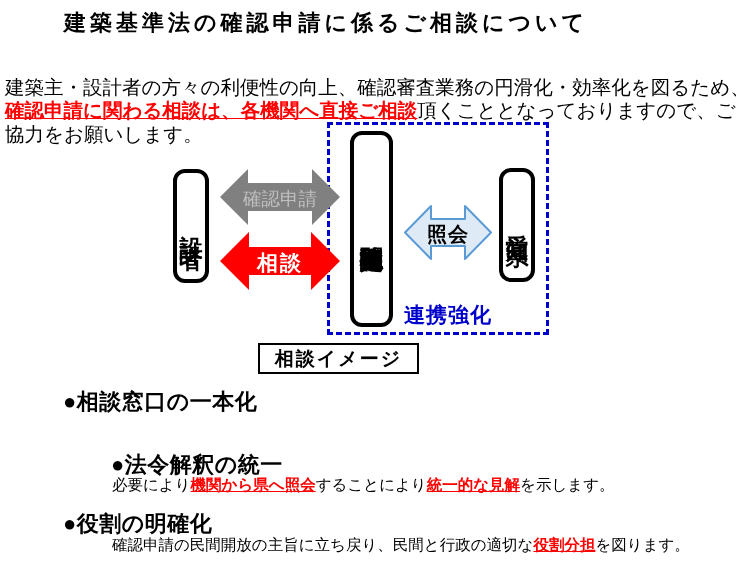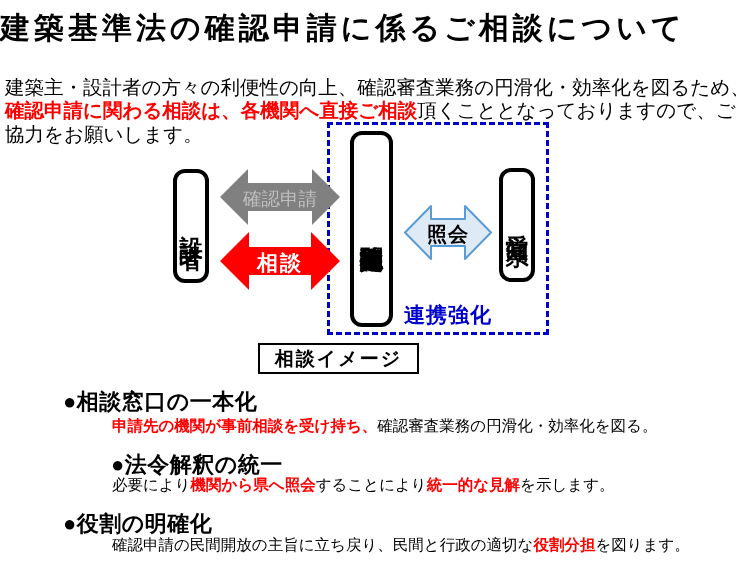--- a/index.html
+++ b/index.html
@@ -4,28 +4,28 @@
 <style>
   html,body{margin:0;padding:0;background:#fff;}
   #page{
     position:relative;width:756px;height:567px;background:#ffffff;
     font-family:"Liberation Sans",sans-serif;color:#000;overflow:hidden;
   }
   .abs{position:absolute;}
   
   #title{
     top:8px;left:0;width:652px;text-align:center;
-    font-size:30px;font-weight:bold;letter-spacing:4px;white-space:nowrap;
+    font-size:22px;font-weight:bold;letter-spacing:4px;white-space:nowrap;
   }
   
   #intro{
     top:56px;left:5px;width:748px;
     font-size:19.5px;line-height:23.5px;
   }
-  .em{color:var(--red,#FF0000);font-weight:bold;}
+  .em{color:var(--red,#FF0000);font-weight:bold;text-decoration:underline;}
   
   #dashed-box{
     left:327px;top:122px;width:216px;height:207px;
     border:3px dashed var(--blue,#0000CC);
   }
   .node-box{
     border:4px solid #000;border-radius:12px;background:#fff;
     display:flex;align-items:center;justify-content:center;
     writing-mode:vertical-rl;text-orientation:upright;
     font-weight:bold;font-size:23px;line-height:1;
@@ -87,21 +87,20 @@
   <svg class="abs" style="left:404px;top:203px;" width="88" height="59" viewBox="0 0 88 59">
     <polygon class="poly-inquiry" points="1,29.5 27,3 27,16 61,16 61,3 87,29.5 61,56 61,43 27,43 27,56"></polygon>
     <text class="label-black" x="44" y="30.5" text-anchor="middle" dominant-baseline="central">照会</text>
   </svg>
 
   <div id="cooperation-label" class="abs">連携強化</div>
 
   <div id="caption-box" class="abs">相談イメージ</div>
 
   <div id="p1-heading" class="abs point-heading">●相談窓口の一本化</div>
-  <div id="p1-body" class="abs point-body"><span class="em">申請先の機関が事前相談を受け持ち、</span><span>確認審査業務の円滑化・効率化を図る。</span></div>
 
   <div id="p2-heading" class="abs point-heading">●法令解釈の統一</div>
   <div id="p2-body" class="abs point-body"><span>必要により</span><span class="em">機関から県へ照会</span><span>することにより</span><span class="em">統一的な見解</span><span>を示します。</span></div>
 
   <div id="p3-heading" class="abs point-heading">●役割の明確化</div>
   <div id="p3-body" class="abs point-body"><span>確認申請の民間開放の主旨に立ち戻り、民間と行政の適切な</span><span class="em">役割分担</span><span>を図ります。</span></div>
 
 </div>
 
 </body></html>

